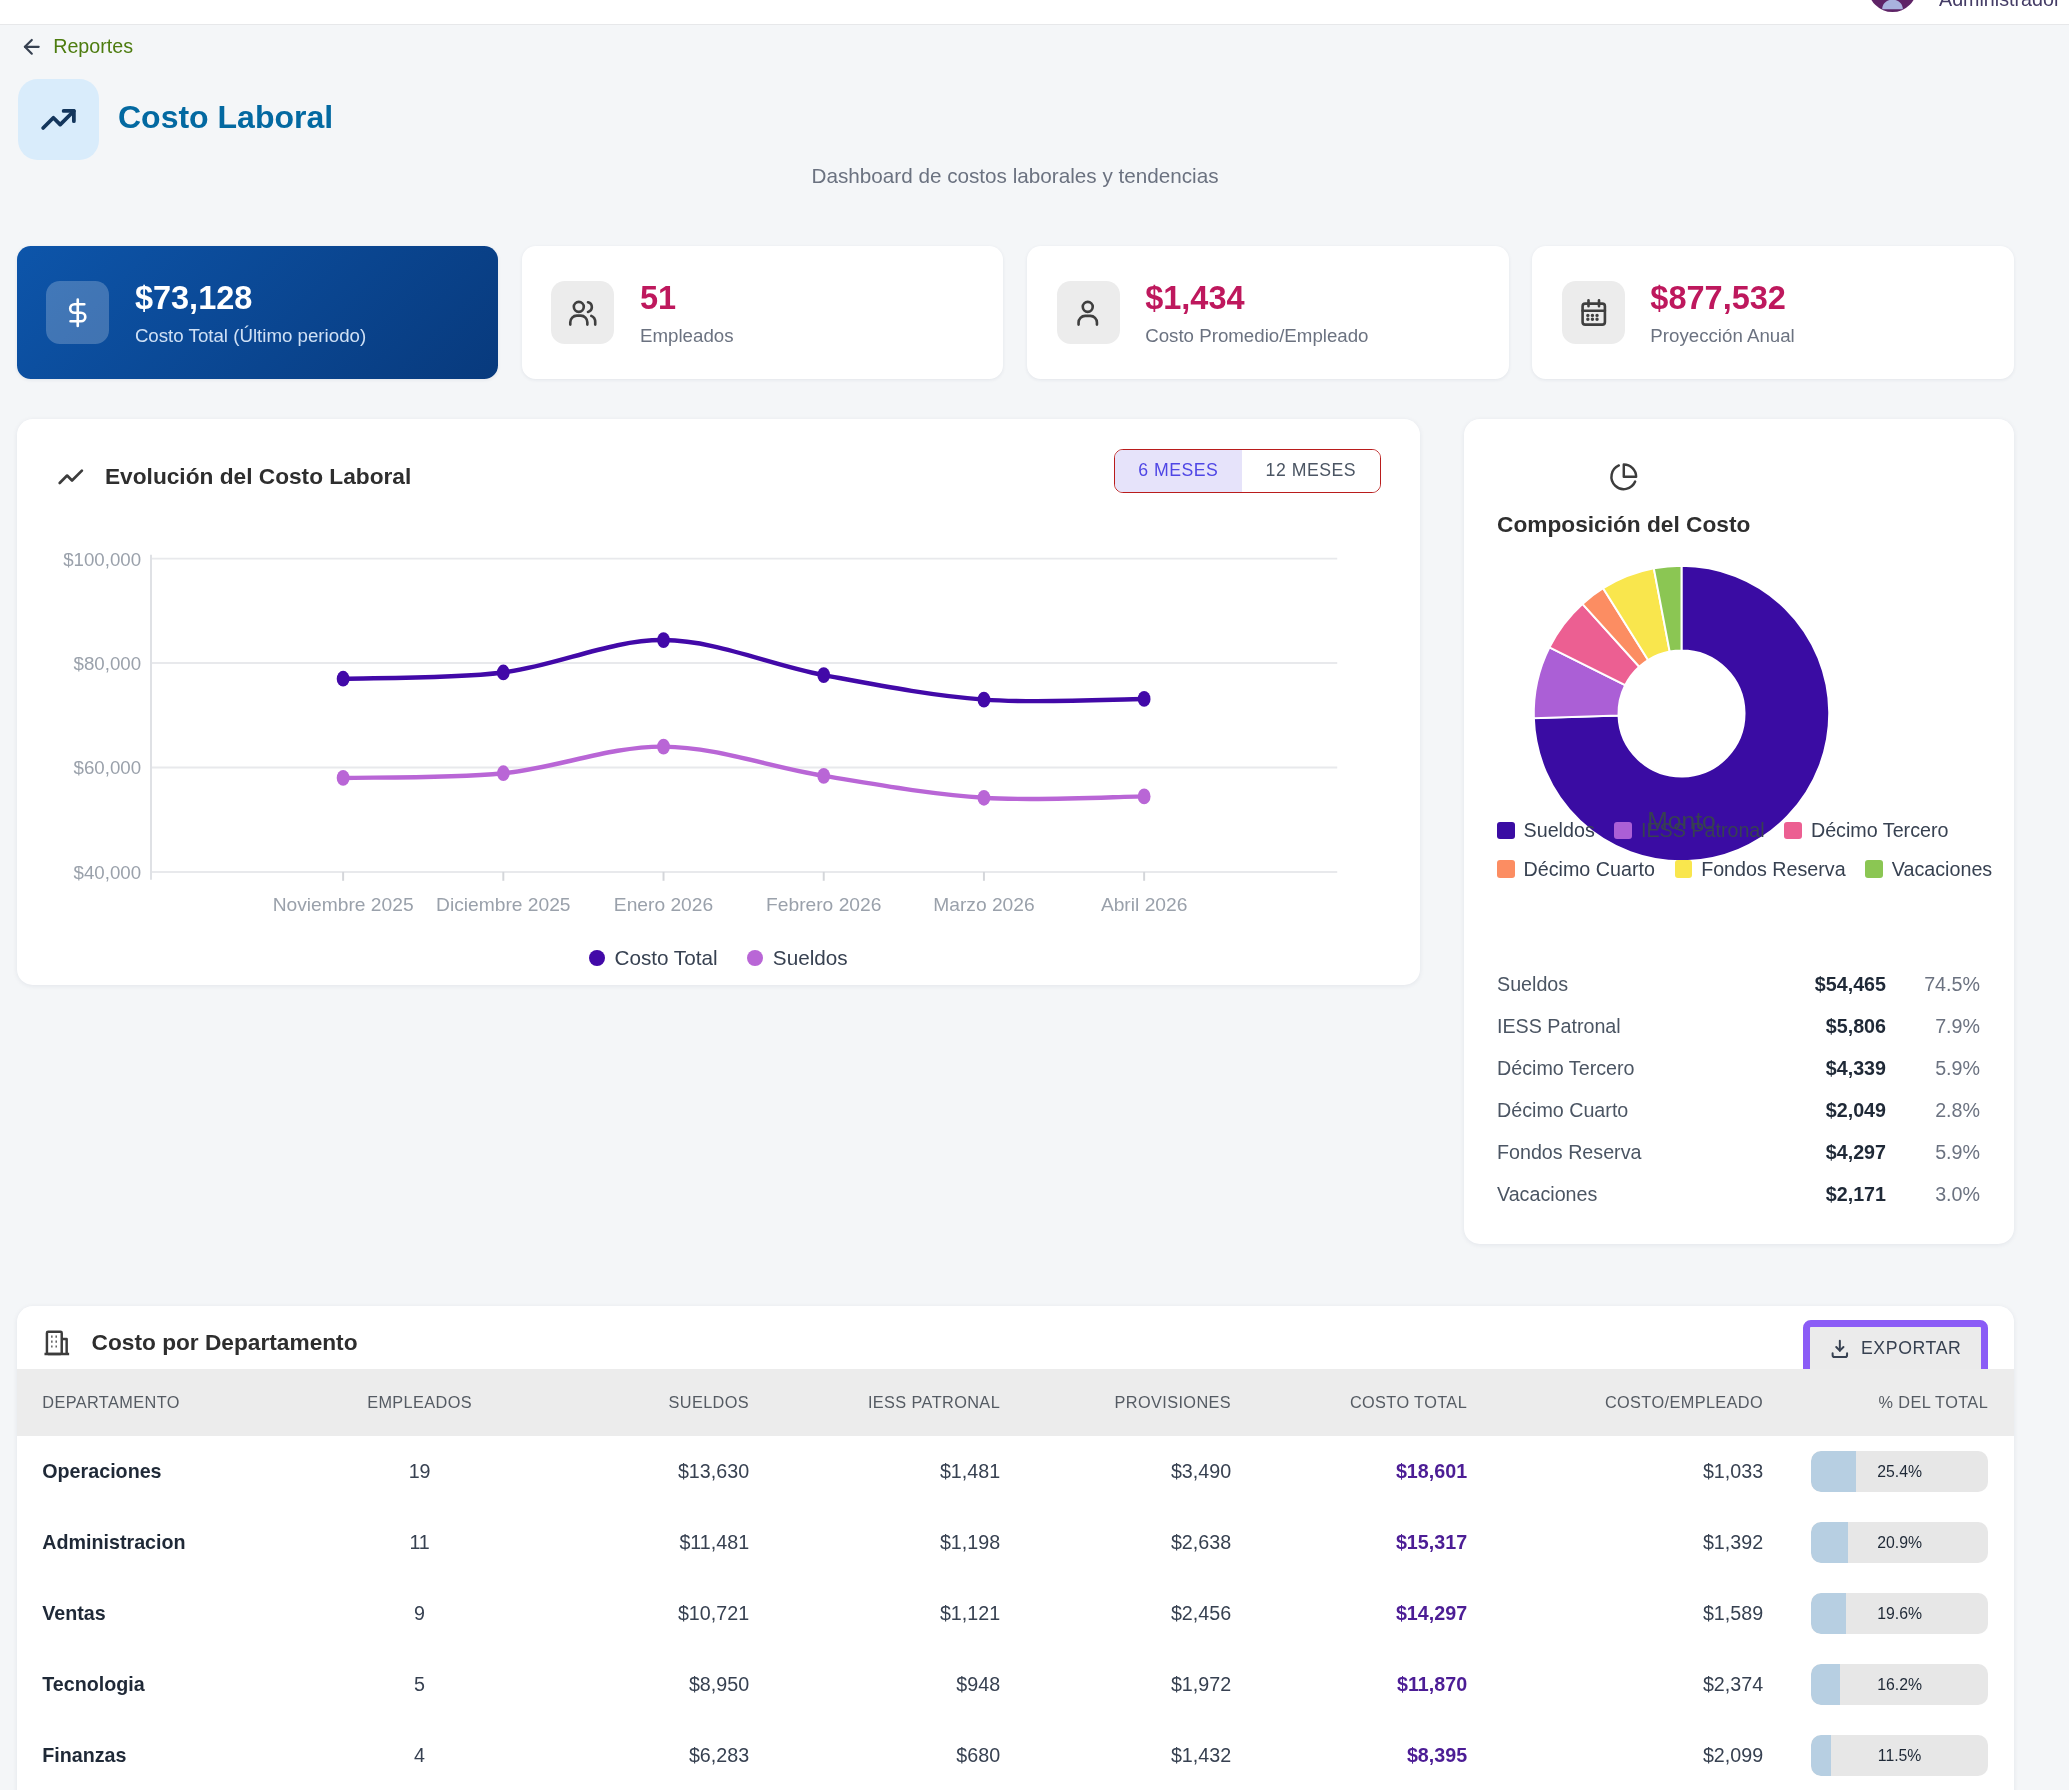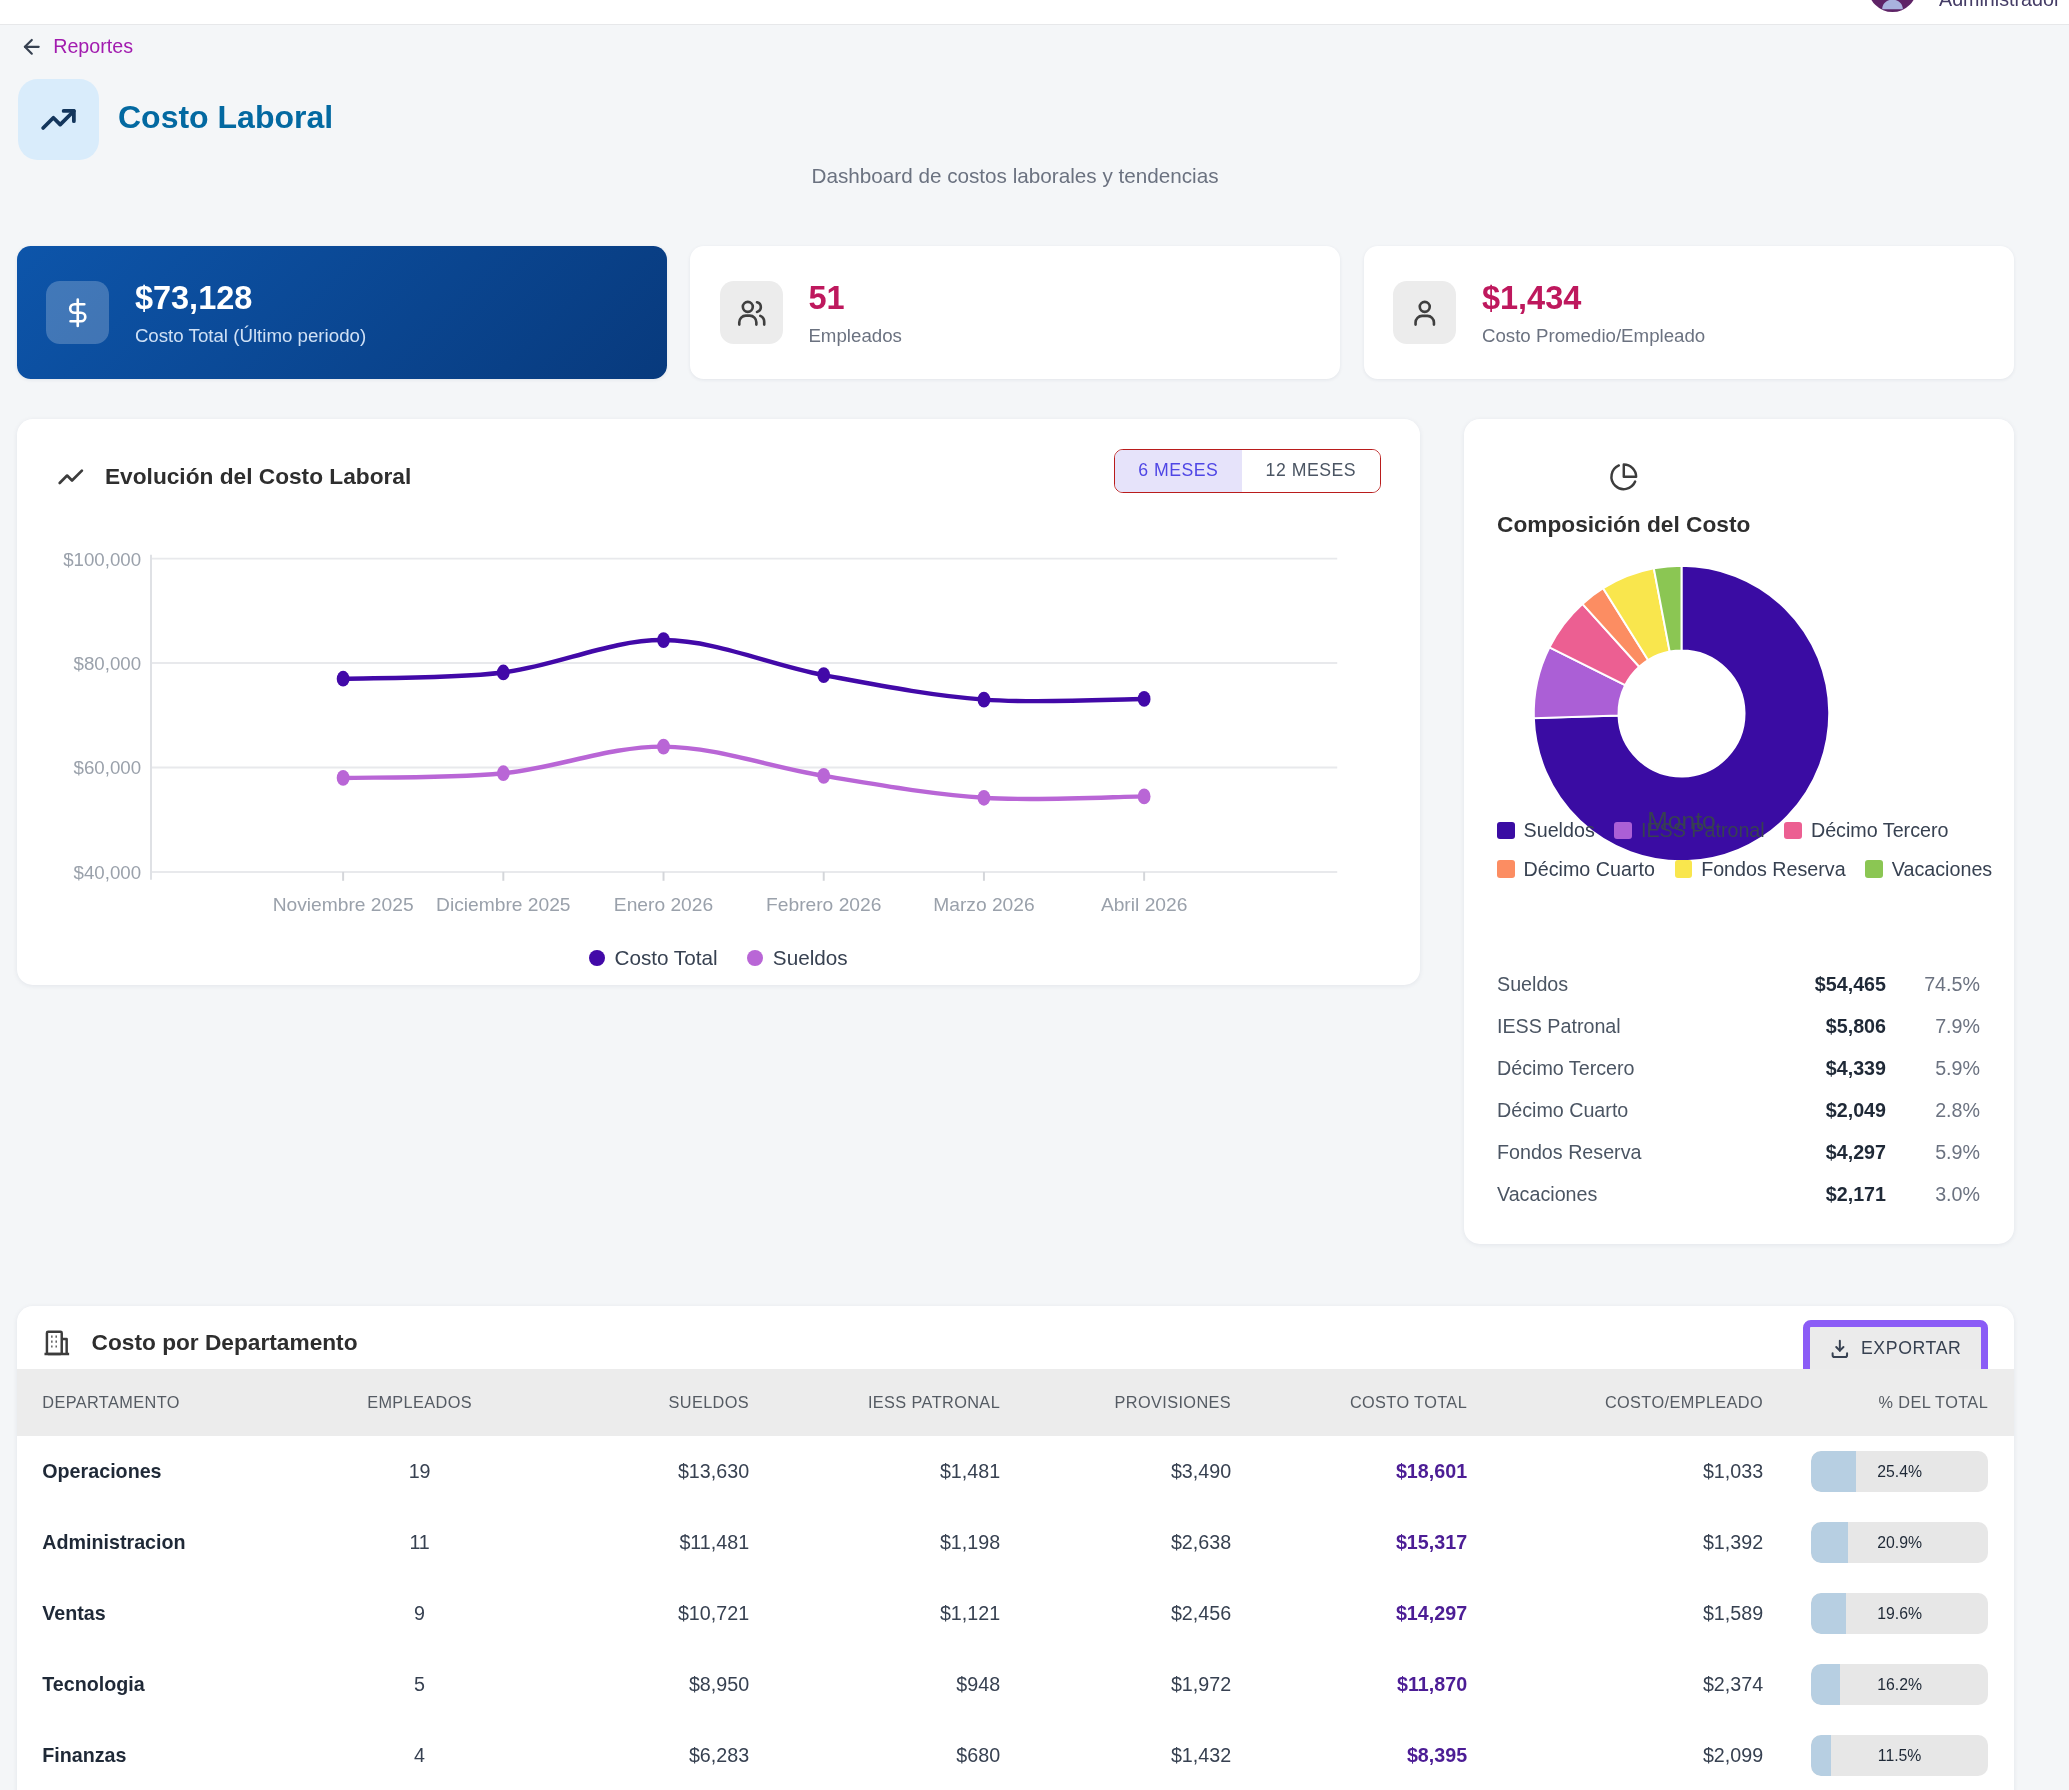--- a/index.html
+++ b/index.html
@@ -10,21 +10,21 @@
   
   .topbar { position:absolute; left:0; top:0; width:2070px; height:24.6px; background:#ffffff;
             border-bottom:1px solid #e7e8ea; overflow:hidden; z-index:5; }
   .avatar { position:absolute; left:1868px; top:-37px; width:49px; height:49px; border-radius:50%;
             background:#5e2366; display:flex; align-items:flex-end; justify-content:center; }
   .avatar svg { width:33px; height:33px; }
   .role-label { position:absolute; left:1939px; top:-11.8px; font-size:19.7px; font-weight:500; color:#443c66; }
 
   
   .back-row { position:absolute; left:19.7px; top:35px; display:flex; align-items:center; gap:9.9px;
-              color:#a21caf; font-size:19.7px; cursor:pointer; }
+              color:#4d7c0f; font-size:19.7px; cursor:pointer; }
   .back-row svg { width:23.6px; height:23.6px; }
   .title-chip { position:absolute; left:17.7px; top:79px; width:81px; height:81px; border-radius:19.7px;
                 background:#d9ecfb; display:flex; align-items:center; justify-content:center; color:#14365c; }
   .title-chip svg { width:41px; height:41px; }
   .page-title { position:absolute; left:118px; top:99px; font-size:32px; font-weight:bold; color:#0369a1; }
   .page-subtitle { position:absolute; left:0; top:164px; width:2030px; text-align:center; font-size:20.7px; color:#6b7280; }
 
   
   .stats-row { position:absolute; left:16.7px; top:246px; width:1997px; height:133px; display:flex; gap:23.6px; }
   .stat-card { flex:1; background:#ffffff; border-radius:13.8px; box-shadow:0 1px 3.9px rgba(20,40,80,.08);
@@ -158,20 +158,33 @@
       <div class="stat-card">
         <span class="stat-chip">
           <svg viewBox="0 0 24 24" fill="none" stroke="currentColor" stroke-width="2" stroke-linecap="round" stroke-linejoin="round">
             <circle cx="12" cy="7.5" r="3.8"></circle>
             <path d="M5 21v-1.6a5 5 0 0 1 5-5h4a5 5 0 0 1 5 5V21"></path>
           </svg>
         </span>
         <div>
           <div class="stat-value">$1,434</div>
           <div class="stat-label">Costo Promedio/Empleado</div>
+        </div>
+      </div>
+      <div class="stat-card">
+        <span class="stat-chip">
+          <svg viewBox="0 0 24 24" fill="none" stroke="currentColor" stroke-width="2" stroke-linecap="round" stroke-linejoin="round">
+            <rect x="3.5" y="5" width="17" height="16" rx="2"></rect>
+            <path d="M8 2.5V7M16 2.5V7M3.5 10.5h17"></path>
+            <path d="M7.5 14h.01M11 14h.01M14.5 14h.01M7.5 17h.01M11 17h.01M14.5 17h.01" stroke-width="2.6"></path>
+          </svg>
+        </span>
+        <div>
+          <div class="stat-value">$877,532</div>
+          <div class="stat-label">Proyección Anual</div>
         </div>
       </div>
     </div>
 
   <div class="card" id="evo-card">
     <div class="card-title">
       <svg viewBox="0 0 24 24" fill="none" stroke="currentColor" stroke-width="2.2" stroke-linecap="round" stroke-linejoin="round">
         <polyline points="3 17 9 11 13 15 21 7"></polyline>
       </svg>
       <span>Evolución del Costo Laboral</span>

